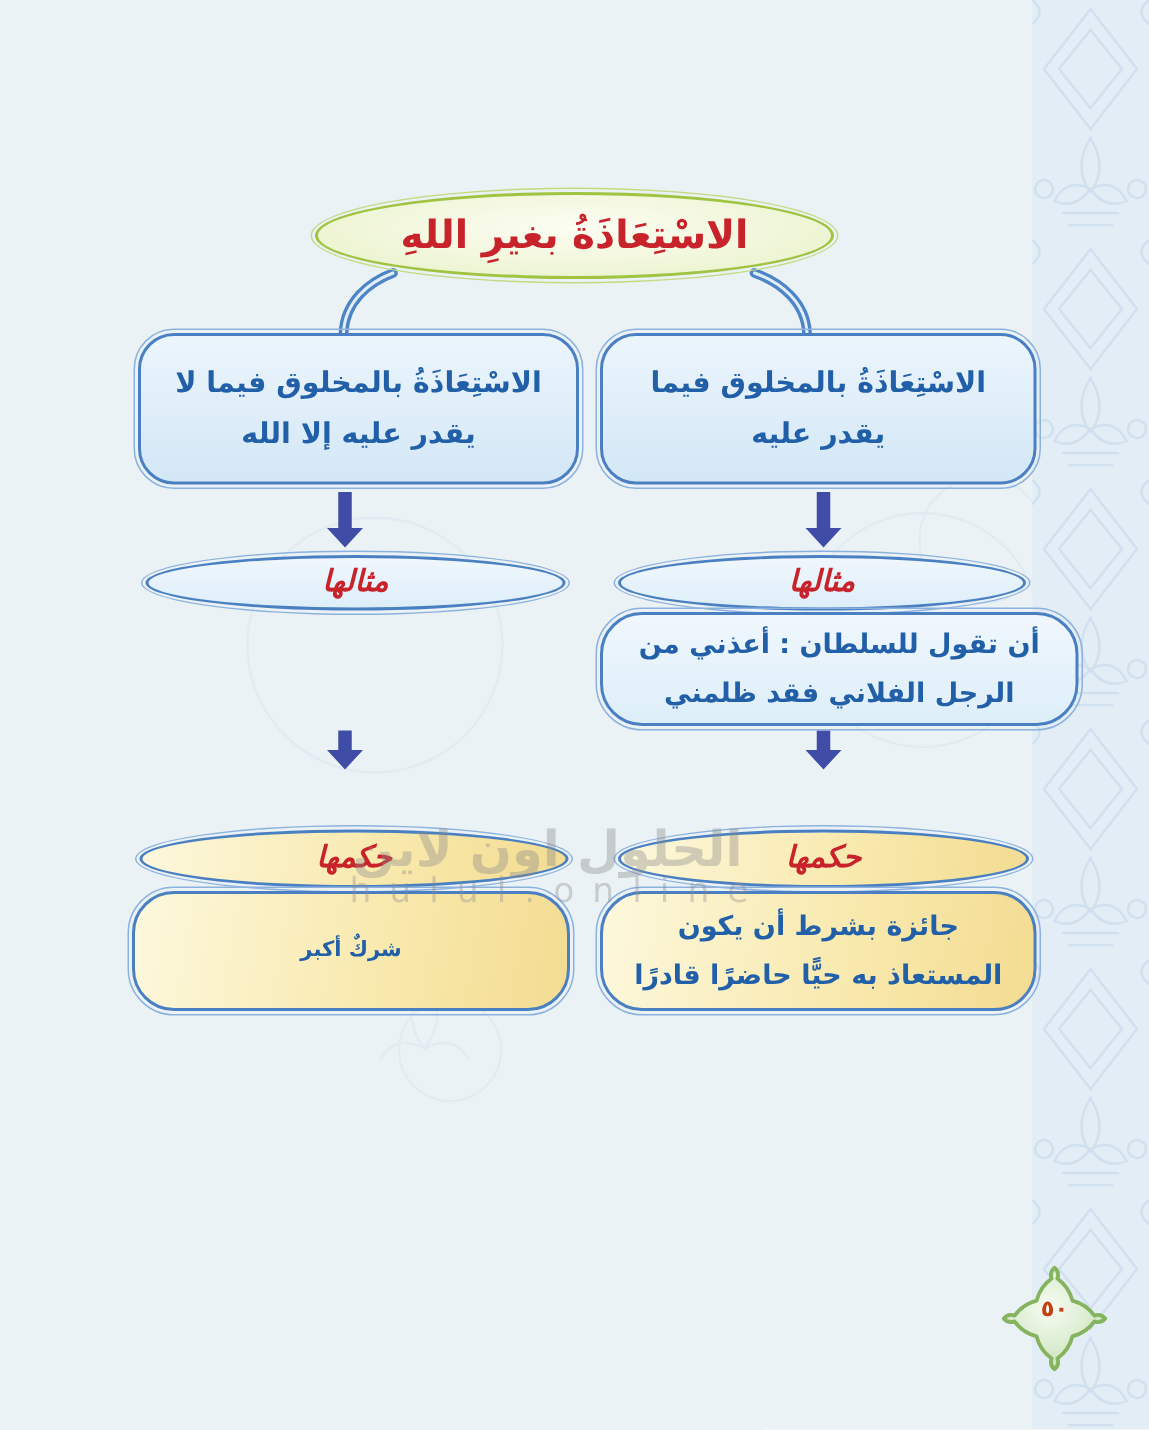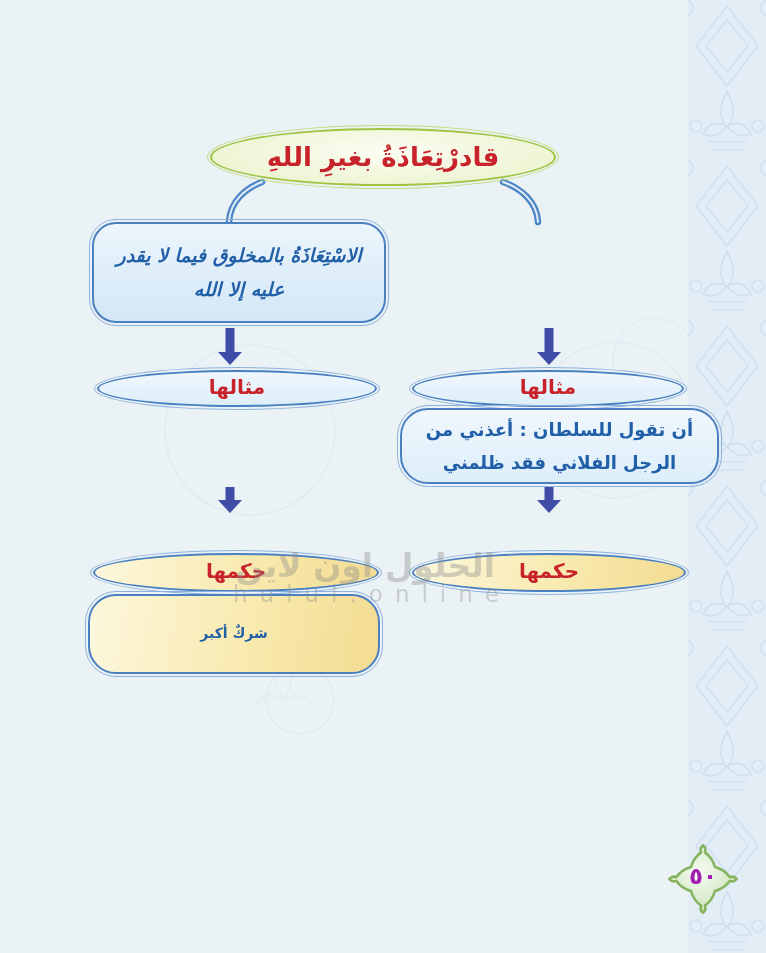--- a/index.html
+++ b/index.html
@@ -25,35 +25,35 @@
   .yellow-fill{background:linear-gradient(100deg,#fdf8dd 0%,#f8e8ab 60%,#f3dc92 100%);margin-top:38px;}
   .title-oval{
     border:2.5px solid #a0c442;outline:1.5px solid #c3da7e;outline-offset:2px;
     background:radial-gradient(ellipse at 50% 40%,#fcfdf3 0%,#eef5d4 70%,#e6efc2 100%);
     border-radius:50%;
   }
   .blue-text{color:#2160a8;font-weight:bold;direction:rtl;}
   .red-text{color:#c8222a;font-weight:bold;direction:rtl;}
   .def-text{font-size:19px;line-height:1.75;}
   .example-text{font-size:18px;line-height:1.85;}
-  .label-text{font-size:20px;line-height:1;padding-bottom:3px;}
+  .label-text{font-size:20px;line-height:1;padding-bottom:3px;font-style:italic;}
   
   #links{position:absolute;top:0;left:0;width:766px;height:953px;z-index:2;pointer-events:none;}
   
   .wm{position:absolute;z-index:10;pointer-events:none;text-align:center;direction:rtl;
       color:#8b8b8b;font-weight:bold;}
   #wm-logo{left:205px;top:392px;width:350px;font-size:148px;line-height:1.1;opacity:.34;}
   #wm-ar{left:200px;top:546px;width:330px;font-size:33px;opacity:.38;}
   #wm-en{left:202px;top:581px;width:340px;font-size:23px;opacity:.36;
          letter-spacing:12px;direction:ltr;font-weight:normal;}
   
   #page-badge{position:absolute;left:666px;top:841px;width:74px;height:76px;z-index:4;}
   #page-badge .num{
     position:absolute;left:0;top:22px;width:74px;text-align:center;
-    font-size:23px;font-weight:bold;color:#a21caf;direction:rtl;
+    font-size:15px;font-weight:bold;color:#c2410c;direction:rtl;
     text-shadow:0 0 2px #ffffff,0 0 1px #ffffff;
   }
 </style>
 </head>
 <body>
 
 <div id="canvas">
 
   <svg id="bg-motifs" viewBox="0 0 766 953">
     <g fill="none" stroke="#d9e6f0" stroke-width="1.5" opacity="0.55">
@@ -80,55 +80,61 @@
           <circle cx="8" cy="126" r="6"></circle>
           <circle cx="70" cy="126" r="6"></circle>
           <path d="M0 0 q10 8 0 16 M78 0 q-10 8 0 16"></path>
         </g>
       </pattern>
     </defs>
     <rect width="78" height="953" fill="url(#arab)" opacity="0.85"></rect>
   </svg>
 
   <div class="node title-oval" style="left:210px;top:128px;width:346px;height:58px;">
-    <span class="red-text" style="font-size:26px;">قادرْتِعَاذَةُ بغيرِ اللهِ</span>
+    <span class="red-text" style="font-size:26px;">الاسْتِعَاذَةُ بغيرِ اللهِ</span>
   </div>
 
   <svg id="links" viewBox="0 0 766 953">
 
     <g fill="none" stroke-linecap="round">
       <path d="M262 182 C 246 188, 230 201, 229 222" stroke="#4d85c6" stroke-width="6.5"></path>
       <path d="M262 182 C 246 188, 230 201, 229 222" stroke="#e2eff9" stroke-width="2"></path>
       <path d="M503 182 C 520 188, 537 201, 538 222" stroke="#4d85c6" stroke-width="6.5"></path>
       <path d="M503 182 C 520 188, 537 201, 538 222" stroke="#e2eff9" stroke-width="2"></path>
     </g>
 
     <g fill="#3f4da6">
       <path d="M225.5 328 h9 v24 h7.5 L230 365 L218 352 h7.5 Z"></path>
       <path d="M544.5 328 h9 v24 h7.5 L549 365 L537 352 h7.5 Z"></path>
       <path d="M225.5 487 h9 v13 h7.5 L230 513 L218 500 h7.5 Z"></path>
       <path d="M544.5 487 h9 v13 h7.5 L549 513 L537 500 h7.5 Z"></path>
     </g>
   </svg>
 
+  <div class="node rect blue-fill" style="left:400px;top:222px;width:291px;height:101px;">
+    <span class="blue-text def-text">الاسْتِعَاذَةُ بالمخلوق فيما يقدر عليه</span>
+  </div>
 
   <div class="node oval blue-oval-fill" style="left:412px;top:370px;width:272px;height:37px;">
     <span class="red-text label-text">مثالها</span>
   </div>
 
   <div class="node rect blue-oval-fill" style="left:400px;top:408px;width:319px;height:76px;border-radius:28px;">
     <span class="blue-text example-text">أن تقول للسلطان : أعذني من الرجل الفلاني فقد ظلمني</span>
   </div>
 
   <div class="node oval yellow-fill" style="left:412px;top:515px;width:274px;height:39px;">
     <span class="red-text label-text">حكمها</span>
   </div>
 
+  <div class="node rect yellow-fill" style="left:400px;top:556px;width:291px;height:80px;border-radius:28px;">
+    <span class="blue-text example-text">جائزة بشرط أن يكون المستعاذ به حيًّا حاضرًا قادرًا</span>
+  </div>
 
-  <div class="node rect blue-fill" style="left:92px;top:222px;width:294px;height:101px;font-style:italic;">
+  <div class="node rect blue-fill" style="left:92px;top:222px;width:294px;height:101px;">
     <span class="blue-text def-text">الاسْتِعَاذَةُ بالمخلوق فيما لا يقدر عليه إلا الله</span>
   </div>
 
   <div class="node oval blue-oval-fill" style="left:97px;top:370px;width:280px;height:37px;">
     <span class="red-text label-text">مثالها</span>
   </div>
 
 
   <div class="node oval yellow-fill" style="left:93px;top:515px;width:286px;height:39px;">
     <span class="red-text label-text">حكمها</span>

